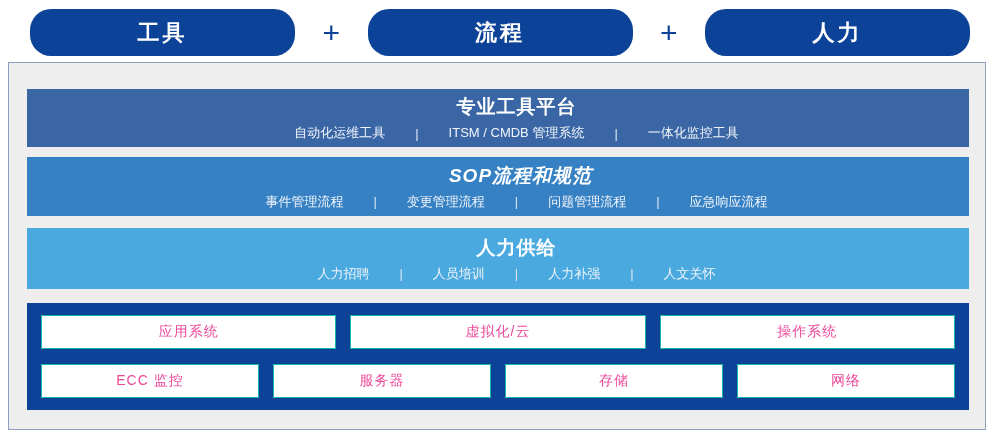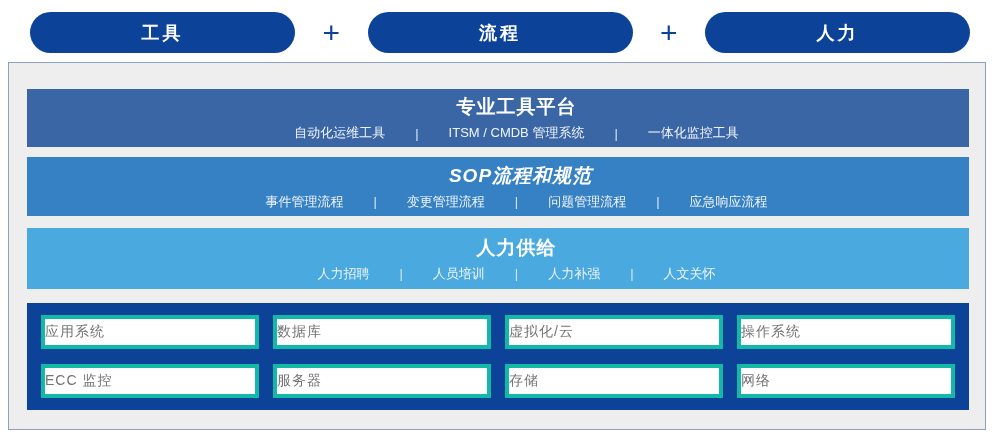--- a/index.html
+++ b/index.html
@@ -20,28 +20,28 @@
     left: 30px;
     top: 12px;
     width: 940px;
     height: 41px;
     display: flex;
     align-items: center;
     justify-content: space-between;
   }
   .pill {
     flex: 0 0 265px;
-    height: 41px;
+    height: 47px;
     border-radius: 21px;
     background: #0c4399;
     color: #ffffff;
     display: flex;
     align-items: center;
     justify-content: center;
-    font-size: 18px;
+    font-size: 22px;
     font-weight: bold;
     letter-spacing: 3px;
   }
   .plus {
     flex: 0 0 auto;
     color: #0c4399;
     font-size: 30px;
     font-weight: 500;
     line-height: 1;
     width: 36px;
@@ -119,26 +119,26 @@
     justify-content: space-between;
   }
   .panel-row {
     display: flex;
     gap: 14px;
     height: 34px;
   }
   .chip {
     flex: 1 1 0;
     background: #ffffff;
-    border: 4px solid #14b8a6;
-    box-sizing: border-box;
-    display: flex;
-    align-items: center;
-    justify-content: flex-start;
-    color: #737373;
+    border: 1px solid #14b8a6;
+    box-sizing: border-box;
+    display: flex;
+    align-items: center;
+    justify-content: center;
+    color: #ec4899;
     font-size: 14px;
     letter-spacing: 1px;
   }
 </style>
 </head>
 <body>
 
 <div class="top-row">
   <div class="pill">
     <span>工具</span>
@@ -191,23 +191,20 @@
       <span class="it">人文关怀</span>
     </div>
   </div>
 
   <div class="panel">
     <div class="panel-row">
       <div class="chip">
         <span>应用系统</span>
       </div>
       <div class="chip">
-        <span>数据库</span>
-      </div>
-      <div class="chip">
         <span>虚拟化/云</span>
       </div>
       <div class="chip">
         <span>操作系统</span>
       </div>
     </div>
     <div class="panel-row">
       <div class="chip">
         <span>ECC 监控</span>
       </div>

